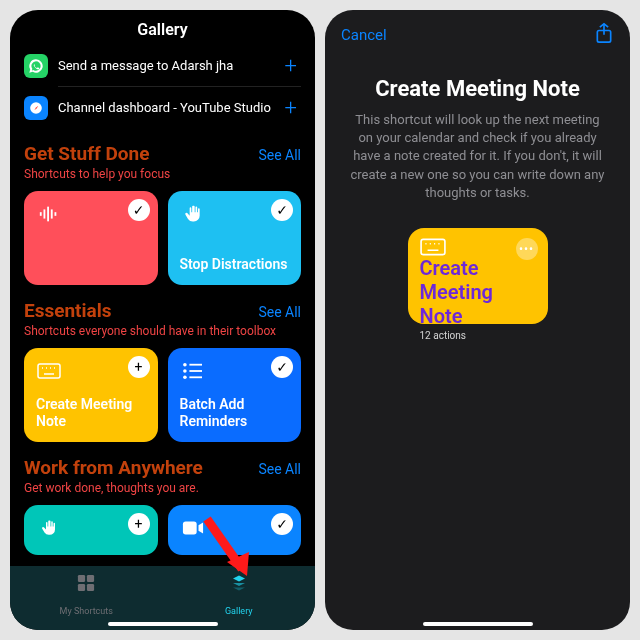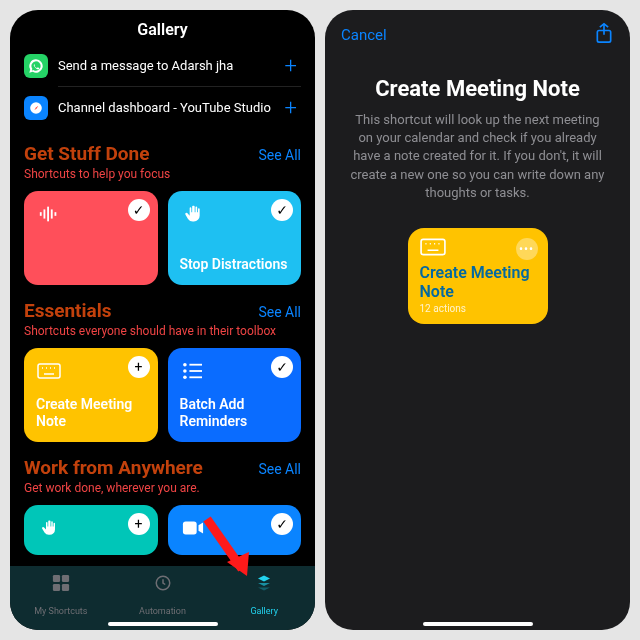--- a/index.html
+++ b/index.html
@@ -39,21 +39,21 @@
   .arrow { position: absolute; bottom: 46px; right: 58px; pointer-events: none; }
   
   .topbar { display: flex; justify-content: space-between; align-items: center; padding: 12px 16px 6px; }
   .cancel { color: #0a84ff; font-size: 15px; }
   .share { color: #0a84ff; }
   .detail-area { flex: 1; padding: 22px 22px 0 22px; text-align: center; position: relative; }
   .detail-title { color: #fff; font-size: 22px; font-weight: 700; }
   .detail-desc { color: #8e8e93; font-size: 13px; line-height: 1.4; margin-top: 10px; }
   .detail-card { width: 140px; height: 96px; background: #ffc300; border-radius: 16px; margin: 26px auto 0; text-align: left; padding: 10px 12px; position: relative; display: flex; flex-direction: column; }
   .detail-card .more { position: absolute; top: 10px; right: 10px; width: 22px; height: 22px; border-radius: 50%; background: rgba(255,255,255,0.35); color: #fff; display: flex; align-items: center; justify-content: center; font-size: 12px; letter-spacing: 1px; }
-  .detail-card .dc-title { color: #0369a1; font-size: 16px; font-weight: 600; margin-top: auto; line-height: 1.2; }
+  .detail-card .dc-title { color: #6d28d9; font-size: 20px; font-weight: 600; margin-top: auto; line-height: 1.2; }
   .detail-card .dc-sub { color: rgba(255,255,255,0.8); font-size: 10px; margin-top: 2px; }
   .cta-wrap { padding: 0 14px 30px; }
   .cta { background: #0a7bff; color: #fff; font-size: 16px; font-weight: 500; border-radius: 12px; text-align: center; padding: 13px 0; }
 </style>
 </head>
 <body>
 
 <div class="phone">
   <div class="nav-title">Gallery</div>
 
@@ -142,21 +142,21 @@
         </span>
         <span class="badge">✓</span>
         <span class="card-title">Batch Add Reminders</span>
       </div>
     </div>
 
     <div class="section-header">
       <span class="section-title">Work from Anywhere</span>
       <span class="see-all">See All</span>
     </div>
-    <div class="section-sub">Get work done, wherever you are.</div>
+    <div class="section-sub">Get work done, thoughts you are.</div>
     <div class="card-row">
       <div class="card teal peek">
         <span class="card-icon">
           <svg width="18" height="18" viewBox="0 0 24 24" fill="#fff">
               <path d="M13 2a1 1 0 0 1 1 1v7h1V4a1 1 0 1 1 2 0v6h1V6a1 1 0 1 1 2 0v8a7 7 0 0 1-7 7h-1a7 7 0 0 1-6-3l-3-5a1.5 1.5 0 0 1 2.4-1.8L8 14V5a1 1 0 1 1 2 0v5h1V3a1 1 0 0 1 1-1z"></path>
             </svg>
         </span>
         <span class="badge">+</span>
       </div>
       <div class="card vblue peek">
@@ -180,29 +180,20 @@
     <div class="tab">
       <span class="iconbox">
         <svg width="18" height="18" viewBox="0 0 20 20" fill="currentColor">
             <rect x="1" y="1" width="8" height="8" rx="1.5"></rect>
             <rect x="11" y="1" width="8" height="8" rx="1.5"></rect>
             <rect x="1" y="11" width="8" height="8" rx="1.5"></rect>
             <rect x="11" y="11" width="8" height="8" rx="1.5"></rect>
           </svg>
       </span>
       <span>My Shortcuts</span>
-    </div>
-    <div class="tab">
-      <span class="iconbox">
-        <svg width="18" height="18" viewBox="0 0 24 24" fill="none" stroke="currentColor" stroke-width="2">
-            <circle cx="12" cy="12" r="9"></circle>
-            <path d="M12 7v5l3 2"></path>
-          </svg>
-      </span>
-      <span>Automation</span>
     </div>
     <div class="tab active">
       <span class="iconbox">
         <svg width="18" height="18" viewBox="0 0 24 24" fill="currentColor">
             <path d="M4 6l8-4 8 4-8 4z"></path>
             <path d="M4 12l8 4 8-4" opacity=".6"></path>
             <path d="M4 18l8 4 8-4" opacity=".3"></path>
           </svg>
       </span>
       <span>Gallery</span>

